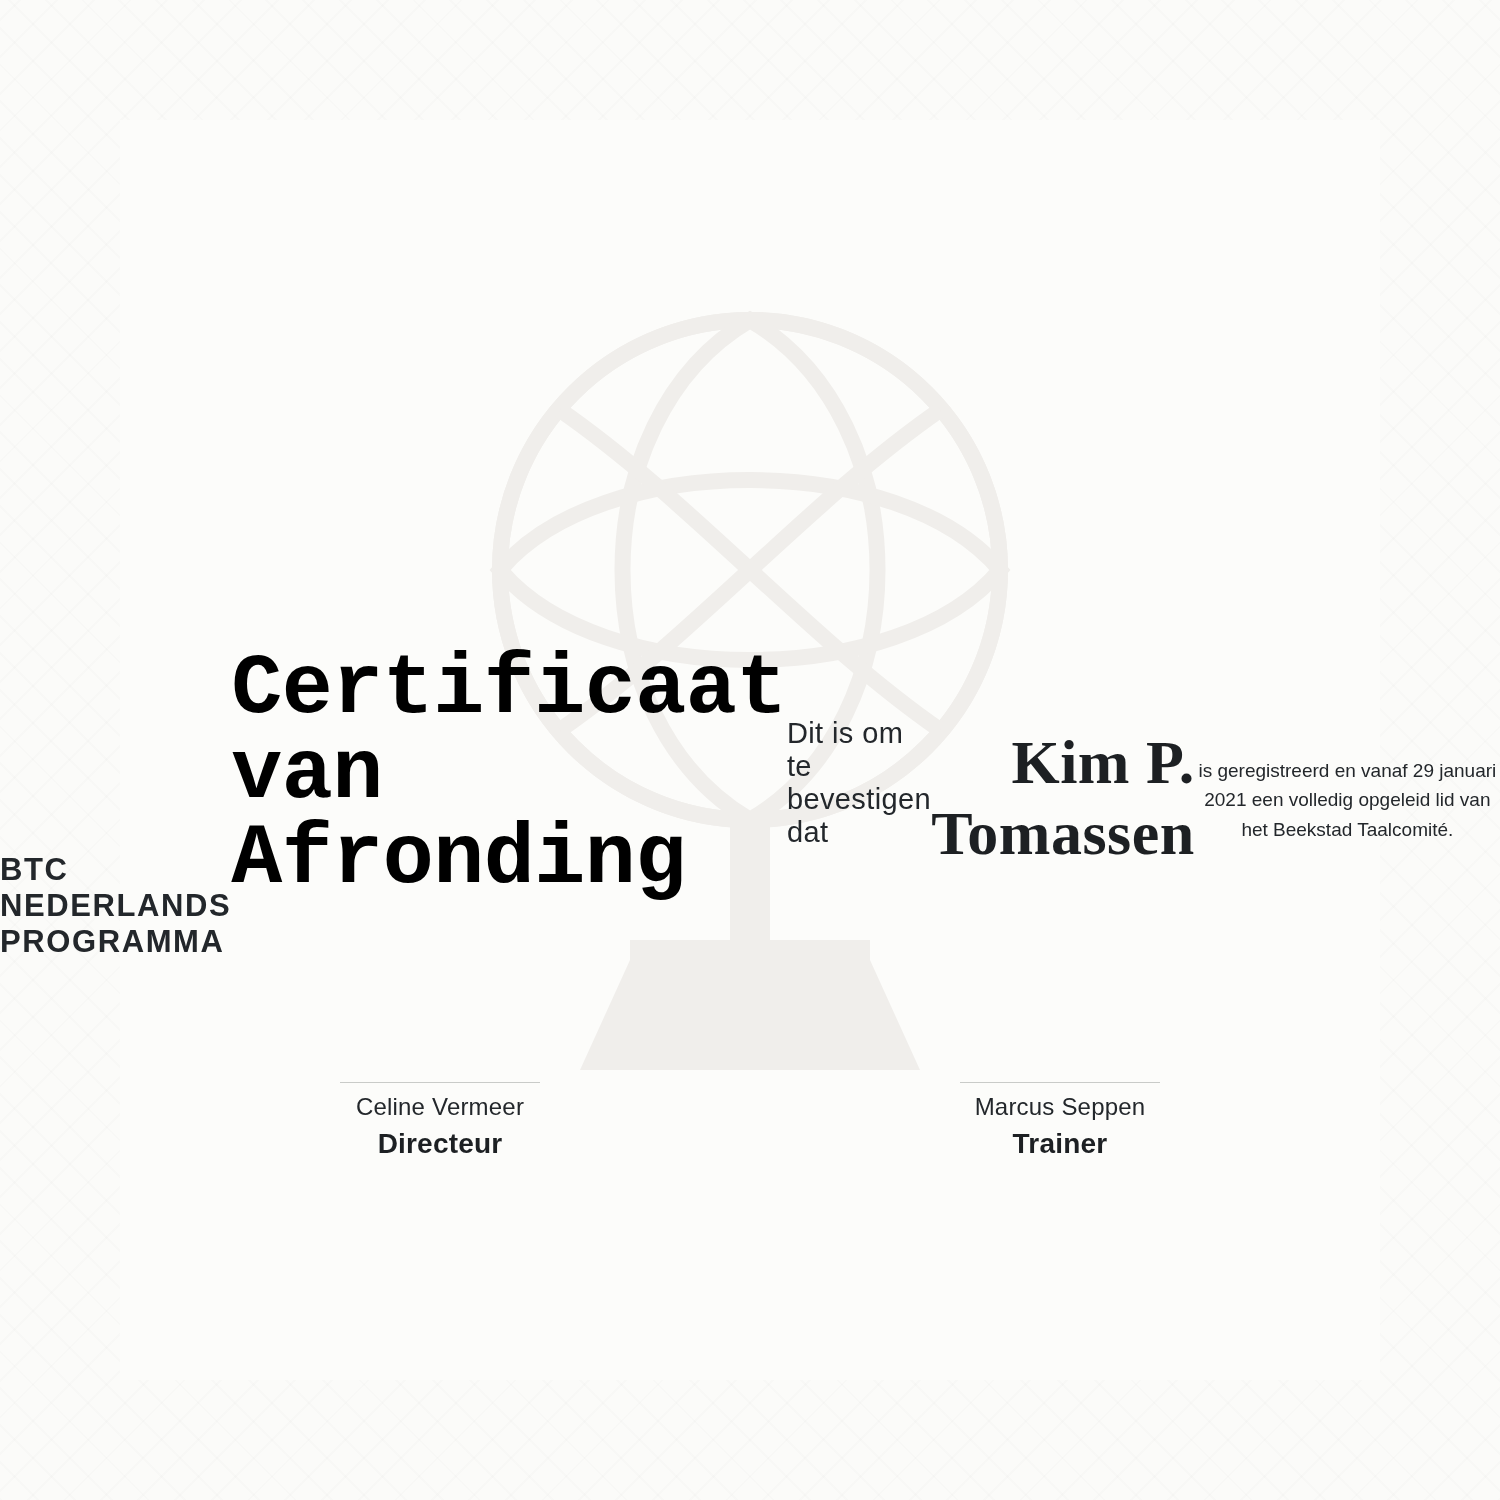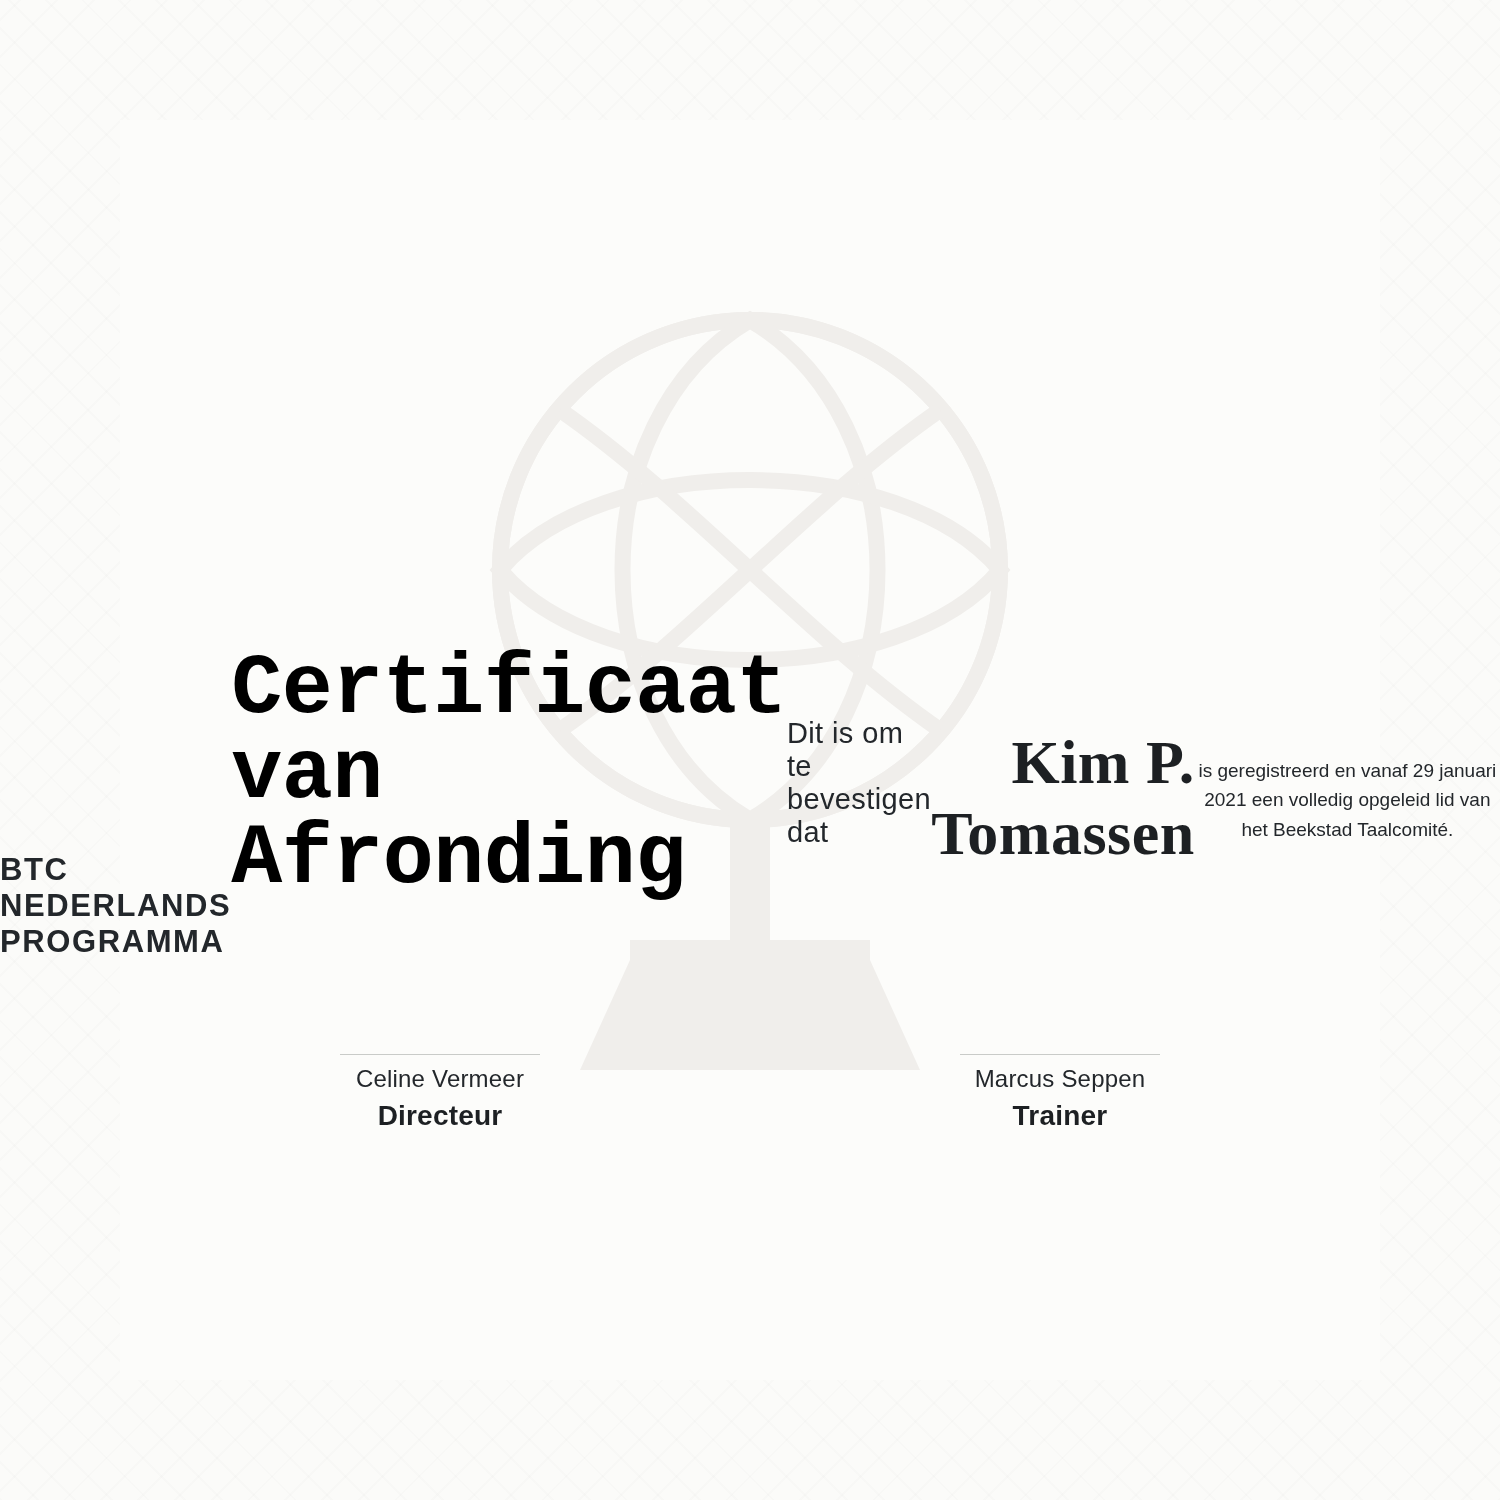--- a/index.html
+++ b/index.html
@@ -104,21 +104,21 @@
     font-family: "Liberation Sans", sans-serif;
     font-size: 19px;
     line-height: 1.55;
     color: #23272b;
   }
 
   .signatures {
     position: absolute;
     left: 0;
     right: 0;
-    top: 1054px;
+    top: 1082px;
     display: flex;
     justify-content: center;
     gap: 420px;
   }
 
   .sig-block {
     text-align: center;
     min-width: 200px;
   }
 

